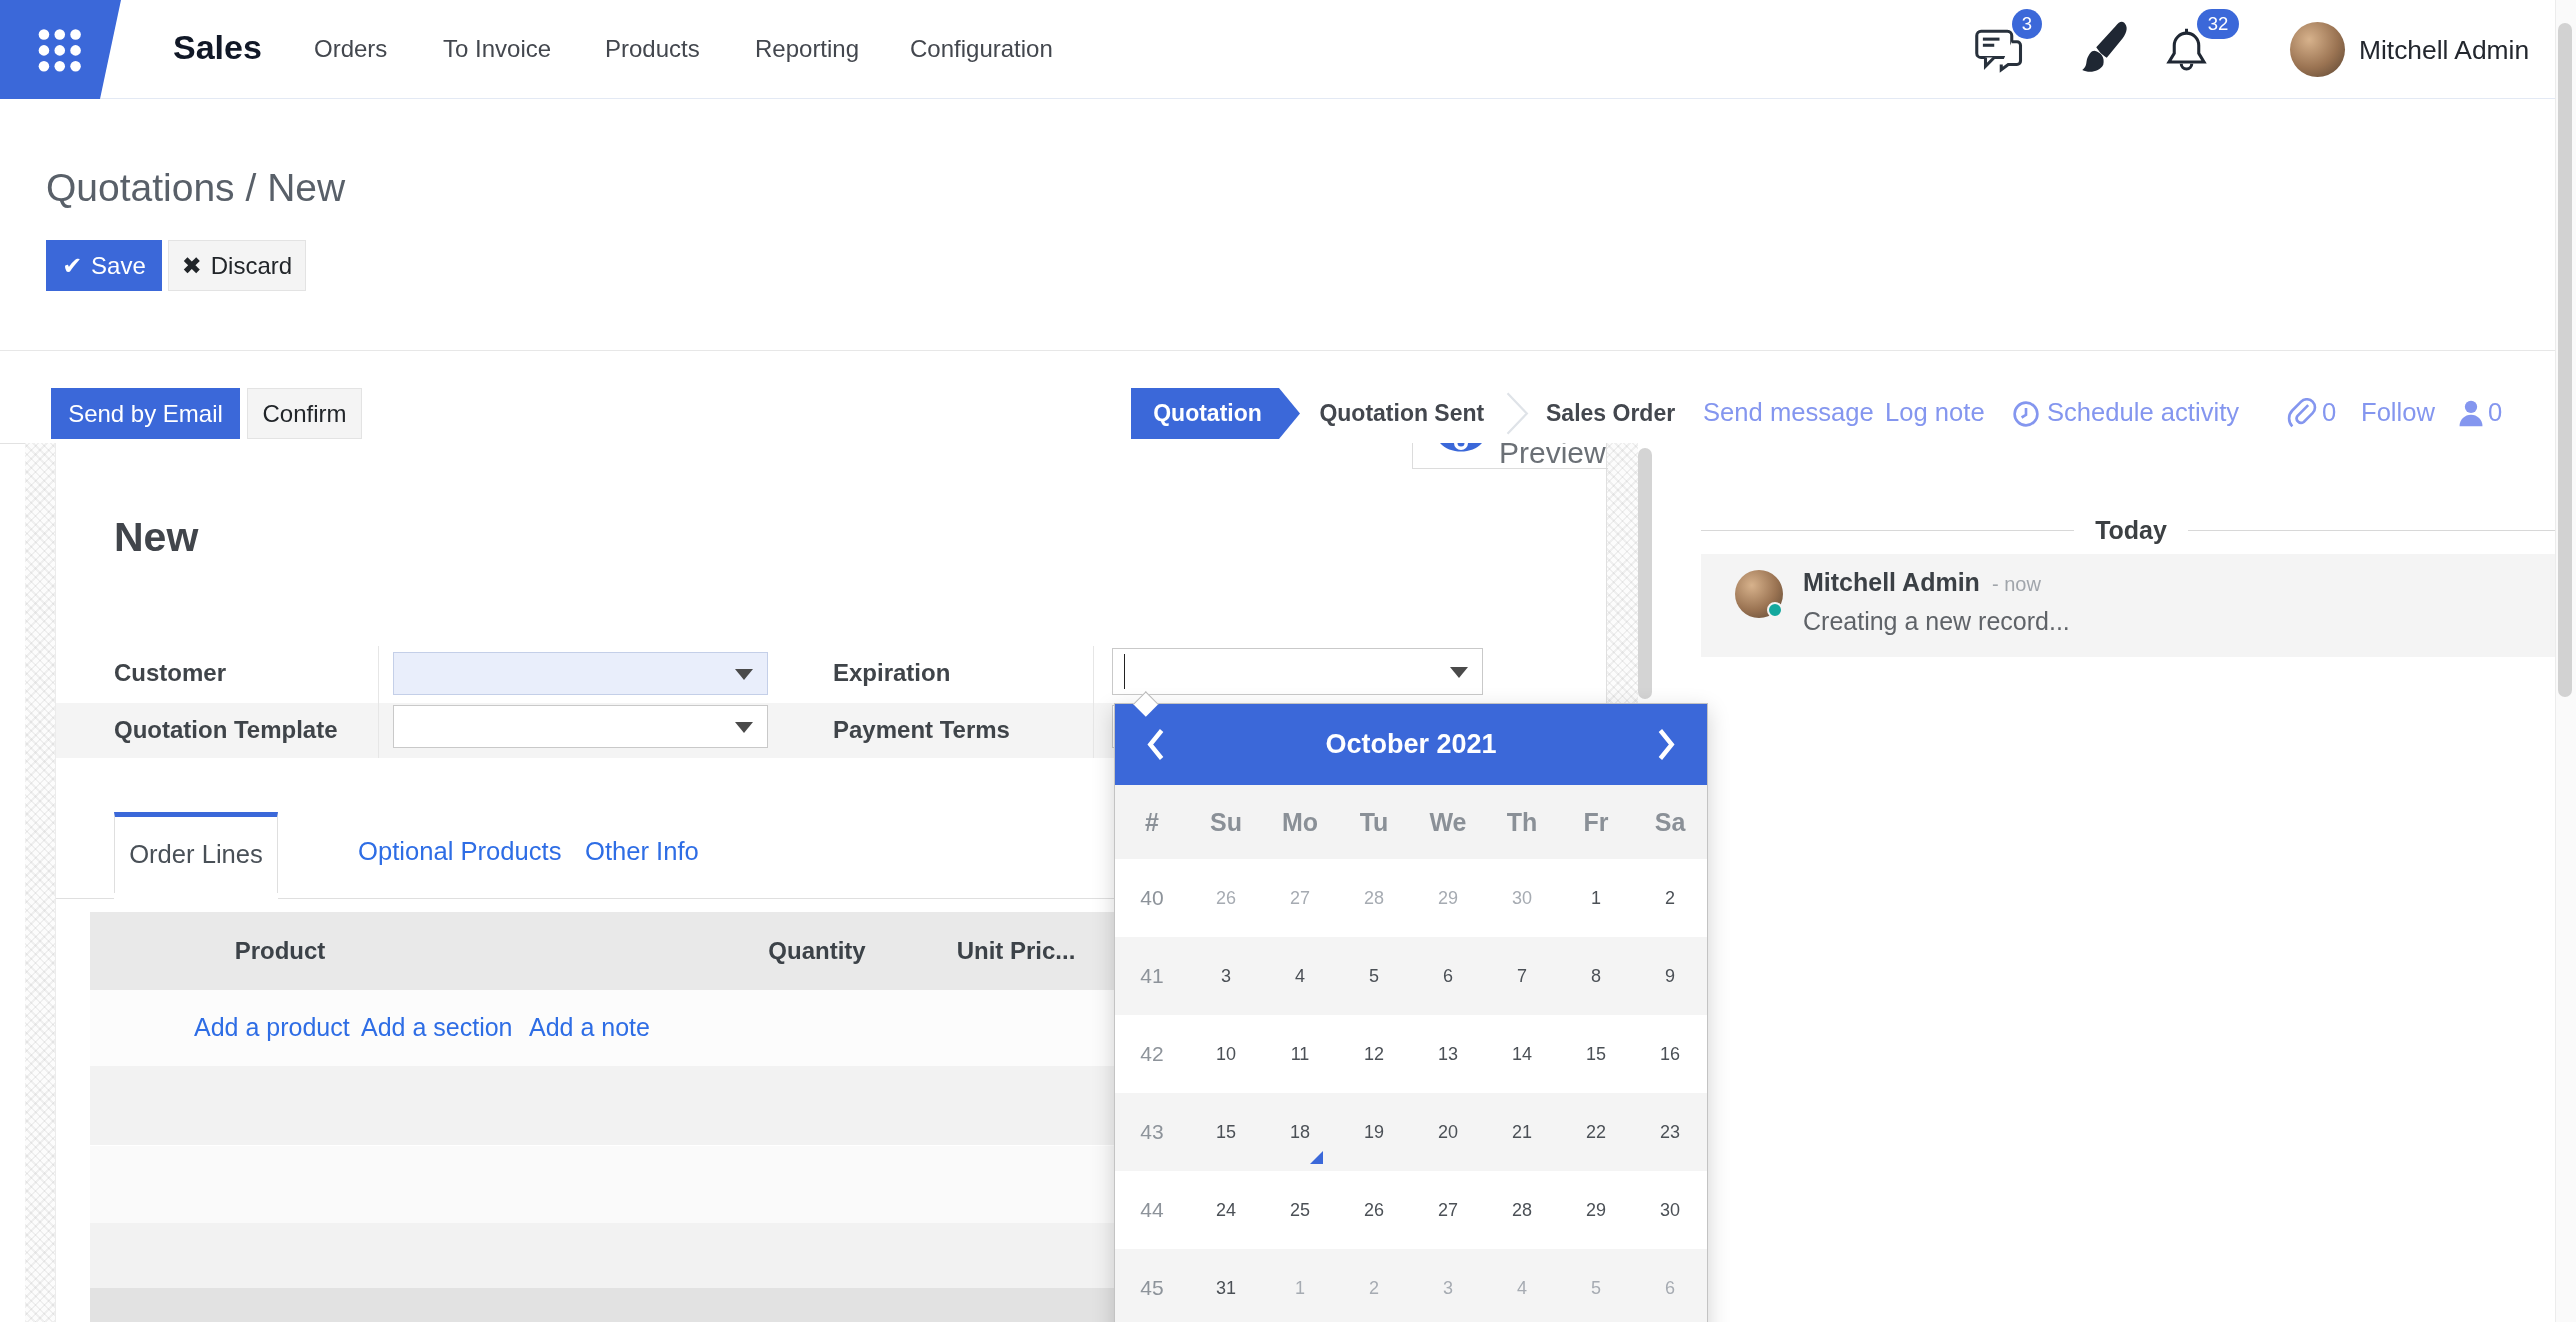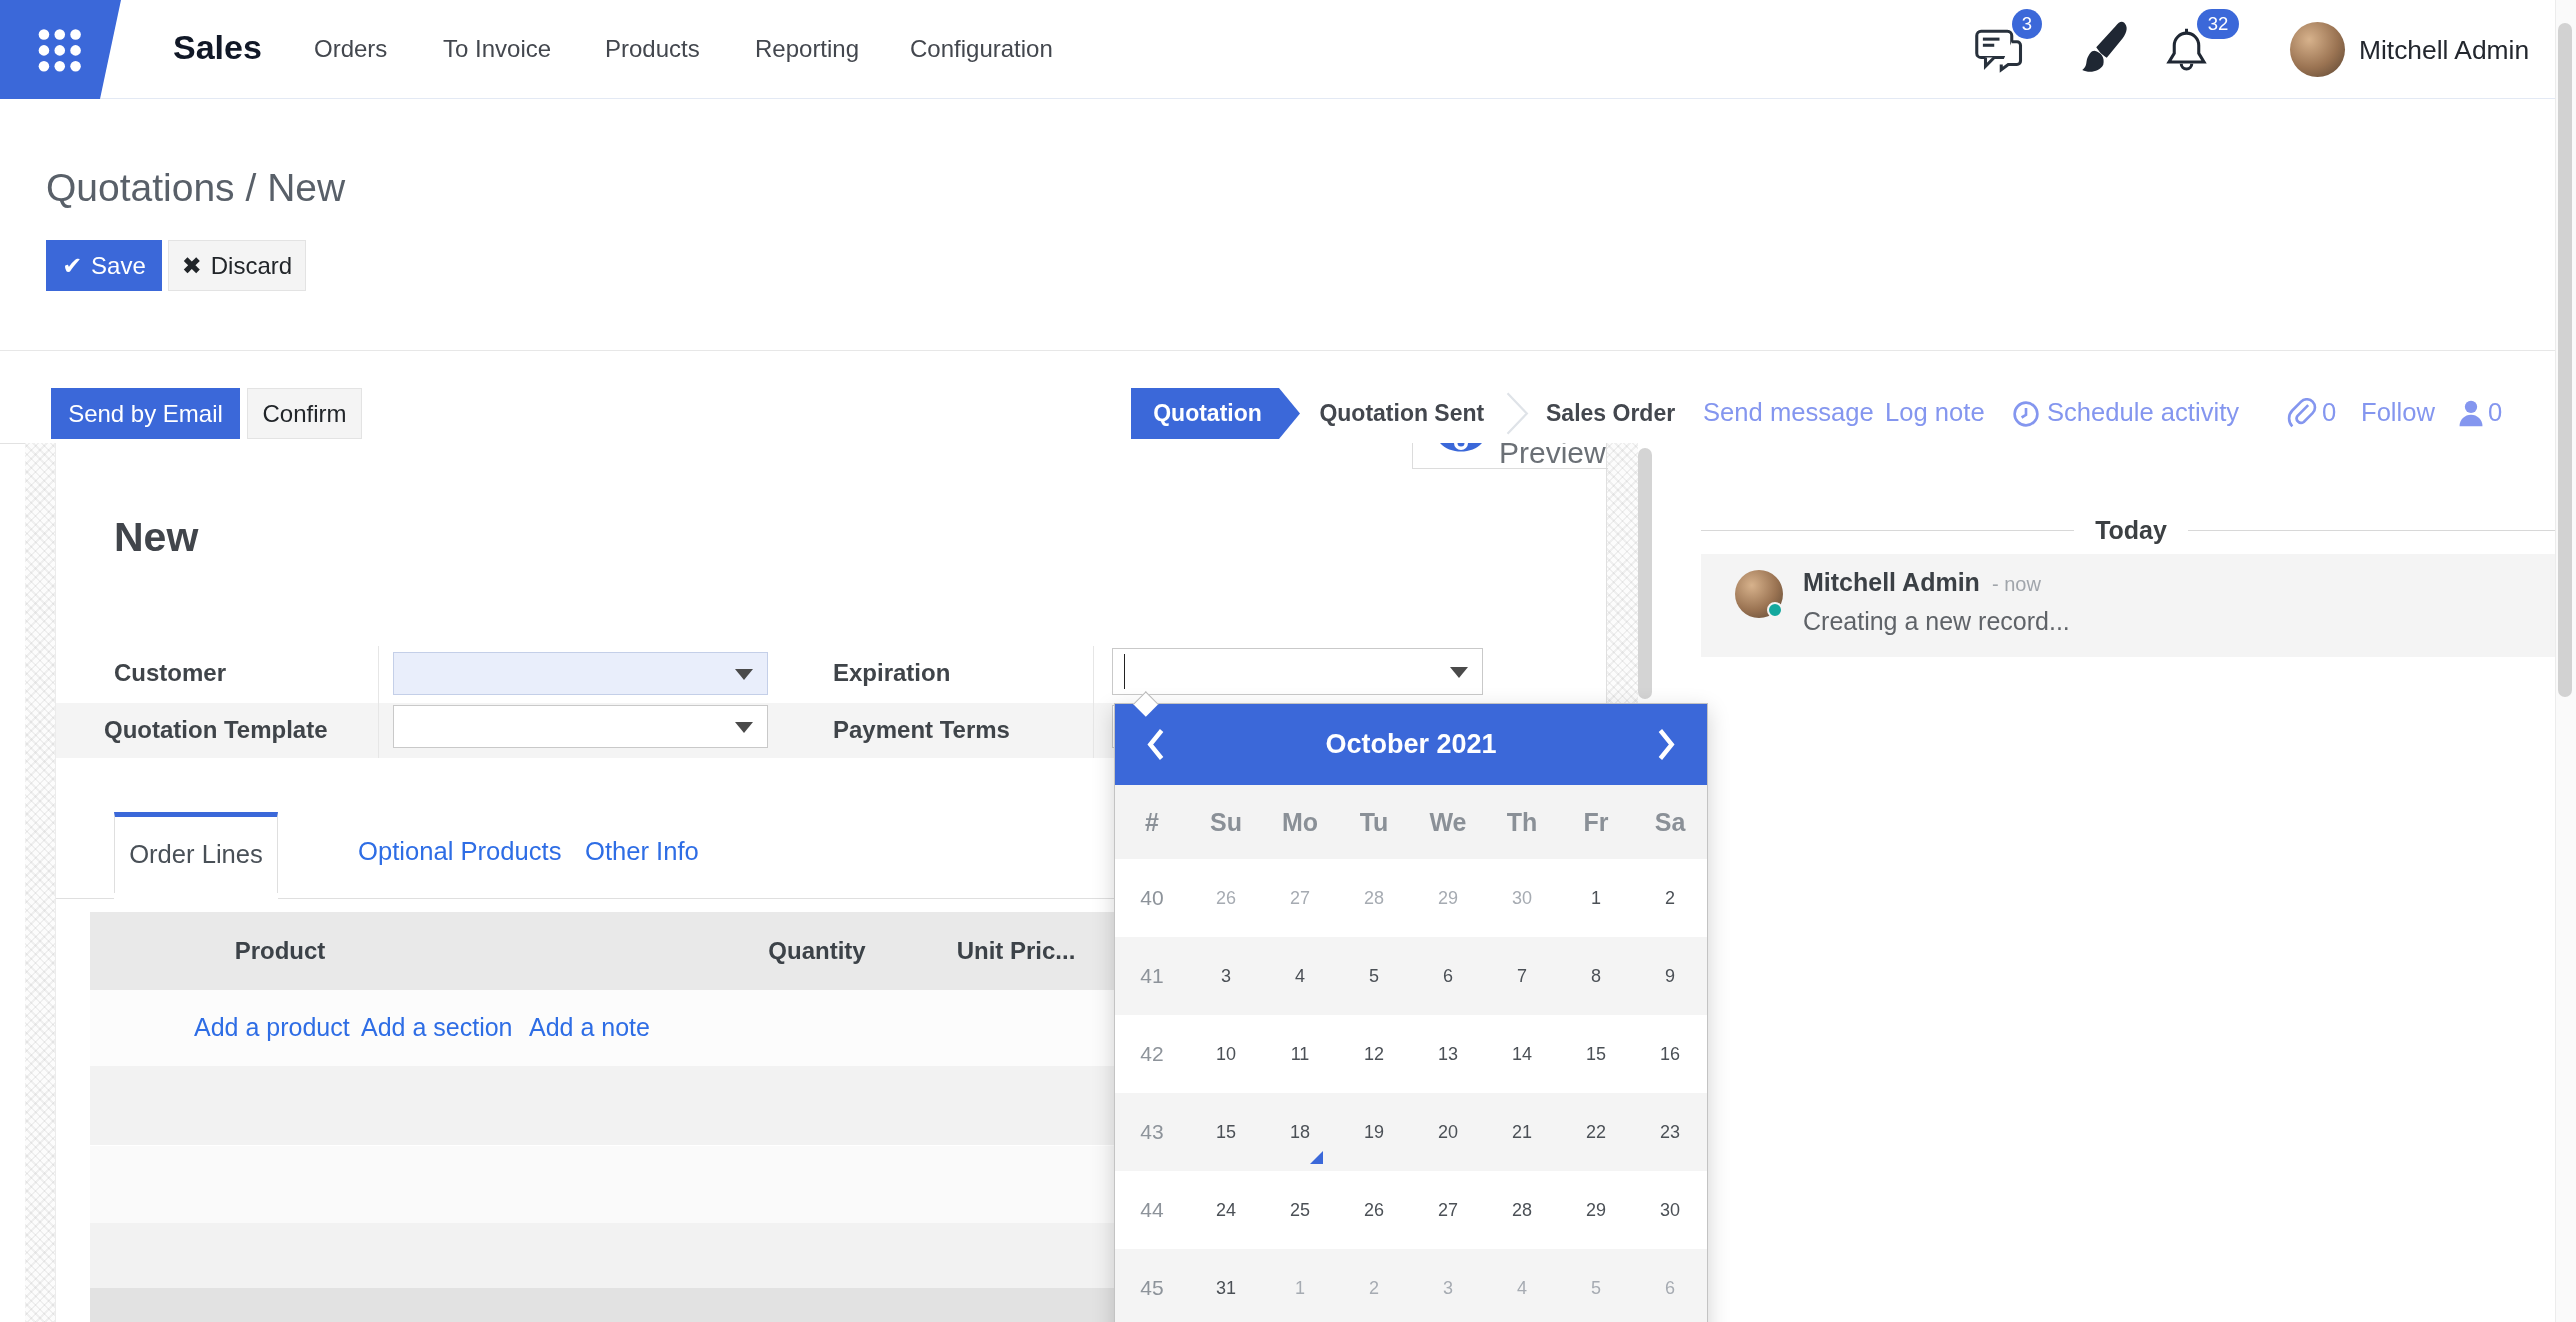--- a/index.html
+++ b/index.html
@@ -53,21 +53,21 @@
   .preview-cell { position:absolute; left:1356px; top:0; width:196px; height:26.4px; border-left:0.9px solid #dcdcdc; border-bottom:0.9px solid #dcdcdc; overflow:hidden; cursor:pointer; }
   .preview-cell .eye { position:absolute; left:25px; top:-14px; }
   .preview-label { position:absolute; left:86px; top:-7px; font-size:30px; color:#6b7076; }
 
   .sheet-title { position:absolute; left:58px; top:71px; font-size:41px; font-weight:bold; color:#41454b; }
 
   .group-band { position:absolute; left:0; top:260px; width:1552px; height:55px; background:#f4f4f4; }
   .vsep { position:absolute; top:203px; width:0.9px; height:112px; background:#e6e6e6; }
   .vsep-l { left:322px; } .vsep-r { left:1037px; }
   .field-label { position:absolute; font-size:24px; font-weight:bold; color:#3f4449; }
-  .fl-customer { left:58px; top:216px; } .fl-qt { left:48px; top:273px; }
+  .fl-customer { left:58px; top:216px; } .fl-qt { left:58px; top:273px; }
   .fl-exp { left:777px; top:216px; } .fl-pay { left:777px; top:273px; }
   .input { position:absolute; border:0.9px solid #c9c9c9; background:#fff; cursor:text; }
   .in-customer { left:337px; top:209px; width:375px; height:43px; background:#e9eefb; border-color:#c4cfe8; }
   .in-qt { left:337px; top:262px; width:375px; height:43px; }
   .in-exp { left:1056px; top:205px; width:371px; height:47px; }
   .in-pay { left:1056px; top:262px; width:371px; height:43px; }
   .caret-down { position:absolute; right:14px; top:50%; margin-top:-4.4px; width:0; height:0; border-left:9.7px solid transparent; border-right:9.7px solid transparent; border-top:11.5px solid #4a4a4a; }
   .text-cursor { position:absolute; left:10.6px; top:5.3px; width:1.8px; height:35px; background:#222; }
 
   

